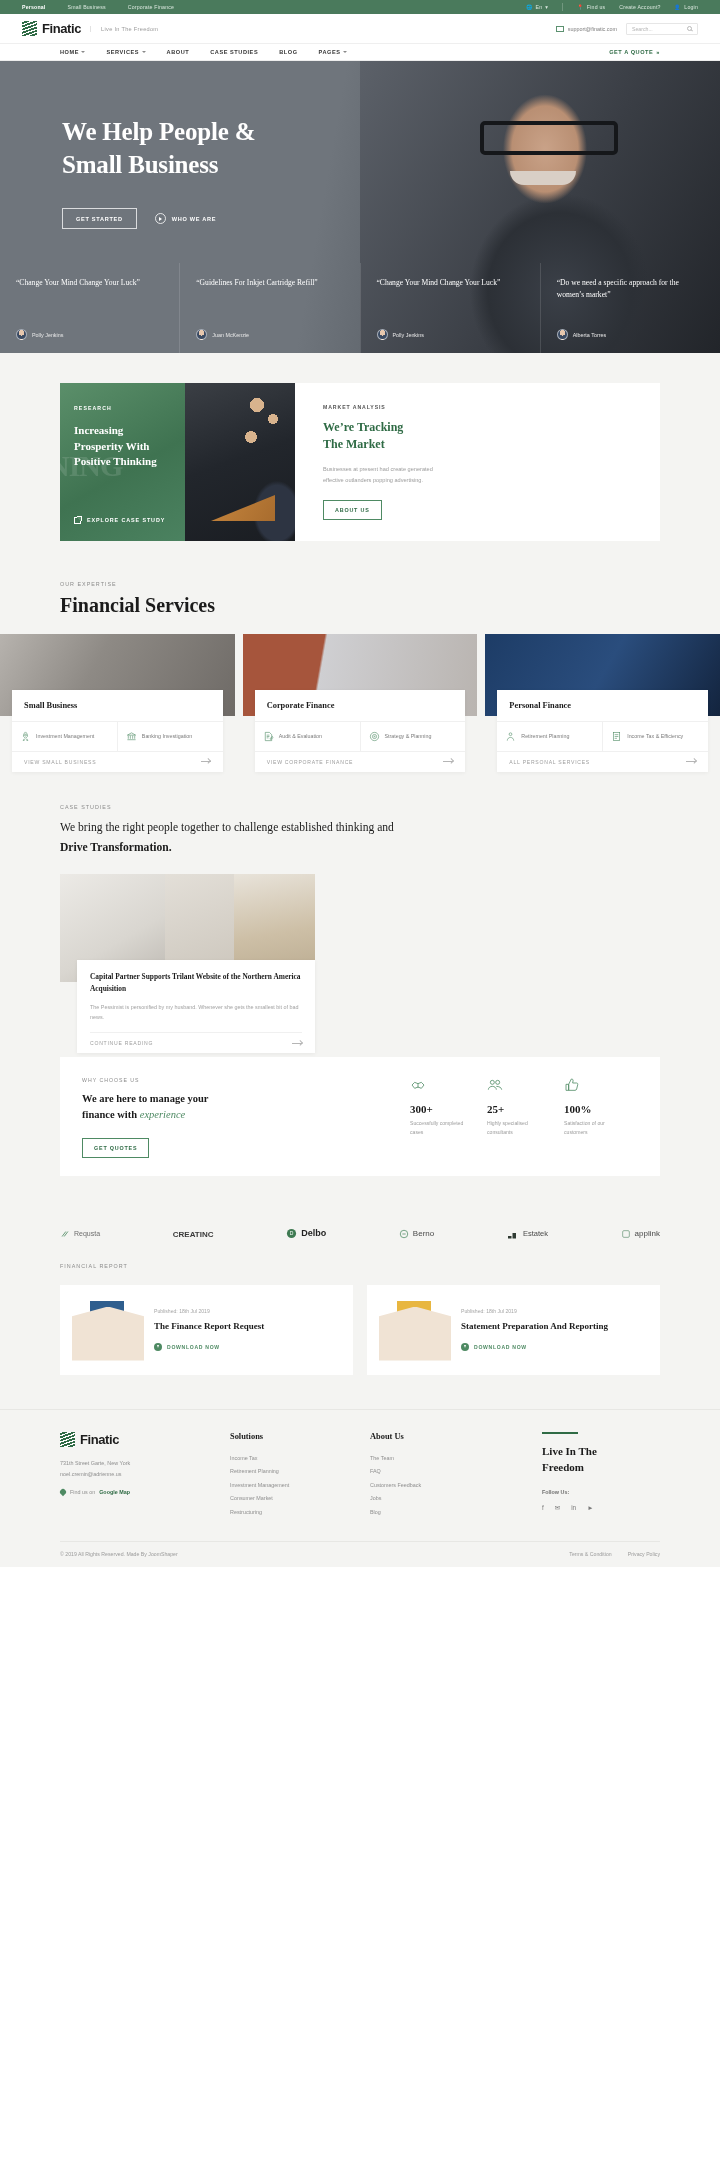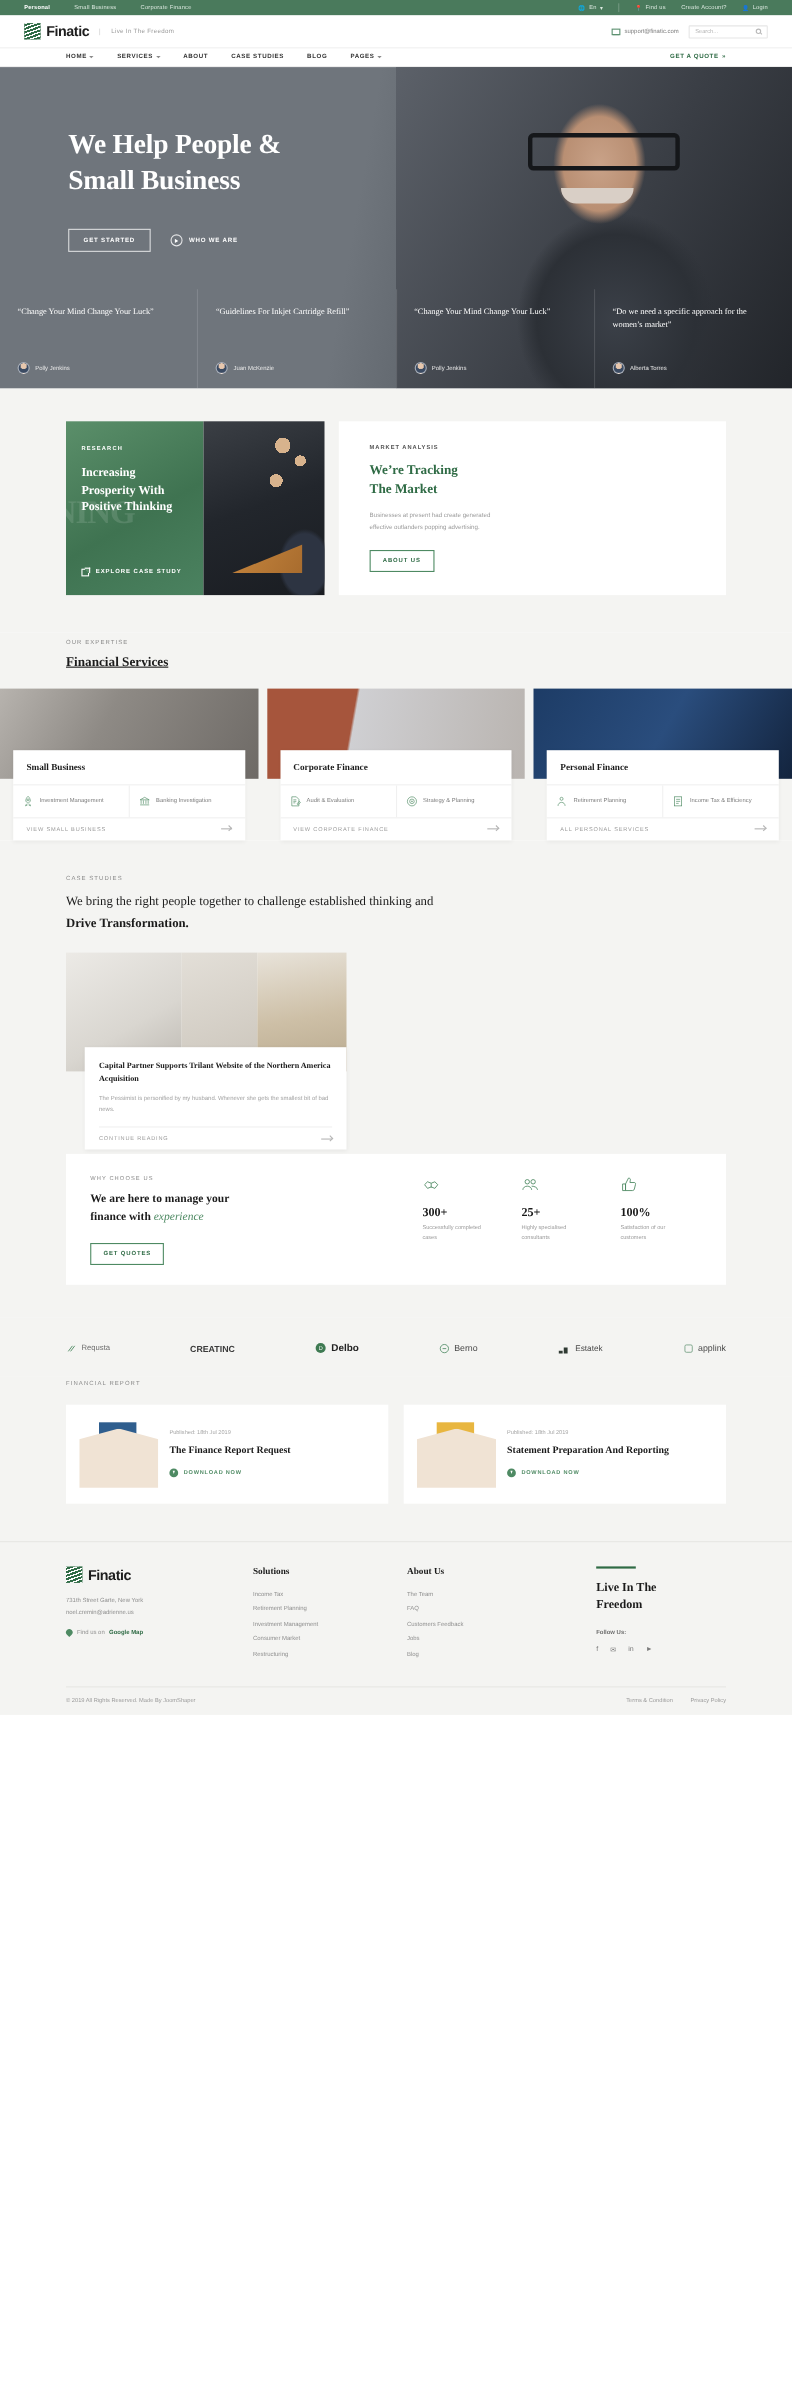--- a/index.html
+++ b/index.html
@@ -107,33 +107,33 @@
   .ext:after { content:""; position:absolute; right:-2px; top:-2px; width:4px; height:4px;
     border-top:.9px solid #fff; border-right:.9px solid #fff; background:linear-gradient(45deg,transparent 45%, #5b8f6a 45%); }
   .card-photo { width:110px; background:
       radial-gradient(circle 7px at 72px 22px, #d8b38d 0 100%, transparent),
       radial-gradient(circle 5px at 88px 36px, #d8b38d 0 100%, transparent),
       radial-gradient(circle 6px at 66px 54px, #d8b38d 0 100%, transparent),
       radial-gradient(ellipse 34px 46px at 92px 130px, #2d3442 0 60%, transparent 70%),
       linear-gradient(160deg,#3b3f45 0%,#22262c 48%,#1a1d22 100%); position:relative; }
   .card-photo:after { content:""; position:absolute; left:26px; bottom:20px; width:64px; height:40px;
     background:linear-gradient(120deg,#c9883f,#a86c2e); clip-path:polygon(0 100%,100% 35%,100% 100%); }
-  .card-white { flex:1; background:#fff; padding:21px 28px;margin-left:13px; }
+  .card-white { flex:1; background:#fff; padding:21px 28px; }
   .card-white .kicker { font-size:5.2px; letter-spacing:.9px; color:#555; font-weight:bold; }
   .card-white h3 { font-family:"Liberation Serif", serif; font-size:12px; line-height:1.4;
     color:#2f6b45; font-weight:bold; margin-top:9px; }
   .card-white p { font-size:5.6px; line-height:2; color:#9c9c9c; margin-top:11px; width:125px; }
   .btn-green { margin-top:14px; display:inline-block; border:1px solid #4e8a63; color:#2f6b45;
     font-size:5.4px; letter-spacing:.8px; font-weight:bold; padding:6px 11px; cursor:pointer; background:#fff; }
 
   
   .services { background:#f4f4f2; padding:6px 0 0; }
   .kick-c { font-size:5.4px; letter-spacing:1px; color:#8b8b8b; }
-  .sec-title { font-family:"Liberation Serif", serif; font-size:12px; font-weight:bold;
-    color:#1b1b1b; margin-top:7px;text-decoration:underline; }
+  .sec-title { font-family:"Liberation Serif", serif; font-size:20px; font-weight:bold;
+    color:#1b1b1b; margin-top:7px; }
   .svc-row { display:flex; gap:8px; margin-top:17px; padding:0 0 0 0; }
   .svc { flex:1; position:relative; }
   .svc .img { height:82px; }
   .svc:nth-child(1) .img { background:linear-gradient(120deg,#b7b3ae 0%,#8e8a85 40%,#6e6a66 100%); }
   .svc:nth-child(2) .img { background:linear-gradient(100deg,#a6553c 0%,#a6553c 33%,#cfcfd2 34%,#b9b4b0 100%); }
   .svc:nth-child(3) .img { background:linear-gradient(120deg,#1d3c66 0%,#2a4d7d 50%,#13243e 100%); }
   .svc .panel { background:#fff; margin:-26px 12px 0; padding:11px 0 0; position:relative; z-index:2;
     box-shadow:0 1px 4px rgba(0,0,0,.05); }
   .svc h4 { font-family:"Liberation Serif", serif; font-size:8.4px; font-weight:bold;
     color:#1b1b1b; padding:0 12px 11px; }
@@ -175,21 +175,21 @@
   .case-b .cont { border-top:1px solid #f0f0f0; margin-top:11px; padding:7px 0; display:flex;
     align-items:center; font-size:5.1px; letter-spacing:.75px; color:#9d9d9d; cursor:pointer; }
 
   
   .why { background:#fff; margin-top:4px; padding:20px 22px 18px; display:flex; align-items:flex-start; }
   .why .lft { width:190px; }
   .why .kicker { font-size:5.2px; letter-spacing:1px; color:#8b8b8b; }
   .why h3 { font-family:"Liberation Serif", serif; font-size:10.5px; line-height:1.55;
     font-weight:bold; color:#1b1b1b; margin-top:8px; }
   .why h3 em { color:#4e8a63; font-style:italic; font-weight:normal; }
-  .stats { margin-left:auto; display:flex; gap:30px; padding-right:14px; }
+  .stats { margin-left:auto; display:flex; gap:17px; padding-right:14px; }
   .stat { width:60px; }
   .stat .sic { height:16px; margin-bottom:8px; }
   .stat .num { font-family:"Liberation Serif", serif; font-size:11px; font-weight:bold; color:#1b1b1b; }
   .stat .lbl { font-size:5.1px; line-height:1.8; color:#9c9c9c; margin-top:4px; }
 
   
   .brands { background:#f4f4f2; padding:22px 0 20px; }
   .brand-row { display:flex; align-items:flex-end; justify-content:space-between; }
   .brand { display:flex; align-items:center; gap:4px; font-size:8px; color:#4a4a4a; }
 

